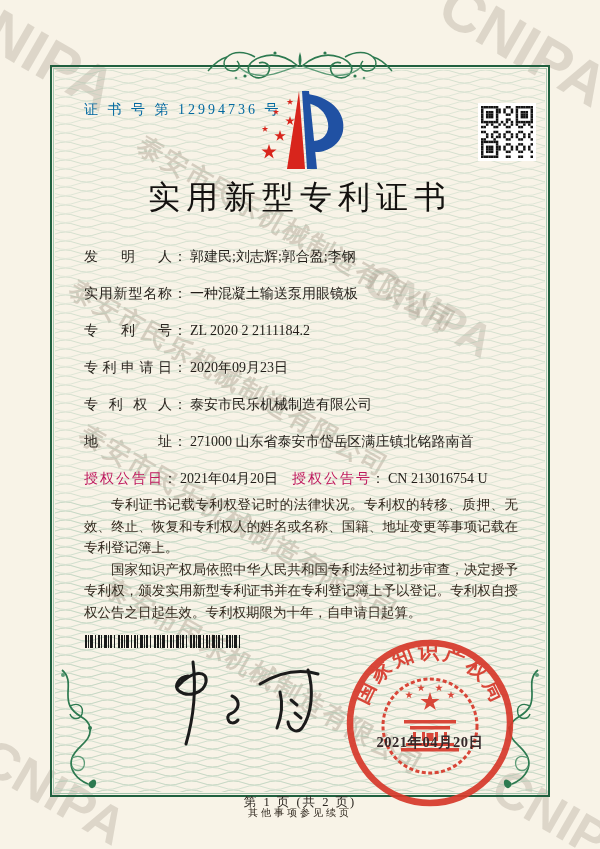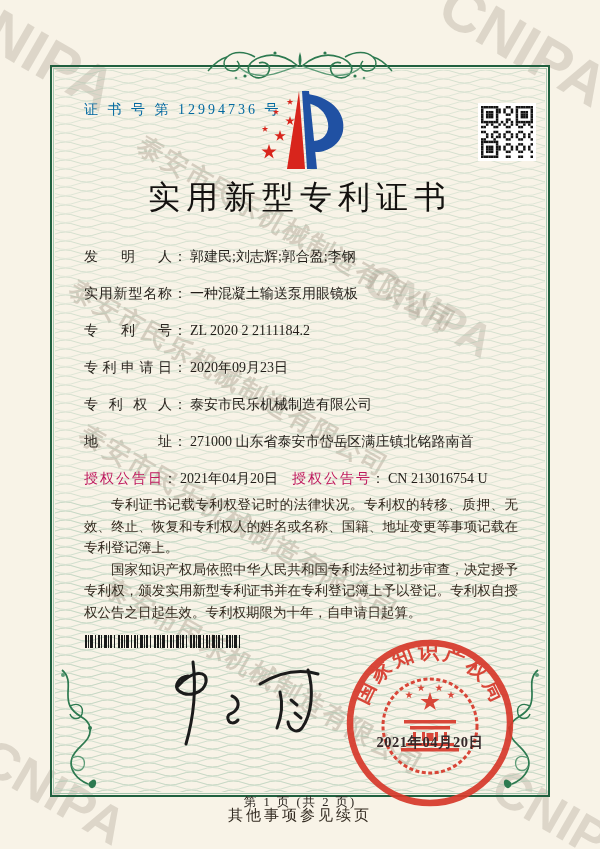--- a/index.html
+++ b/index.html
@@ -53,21 +53,21 @@
          text-align:justify;color:#33291e;}
   .paras p{margin:0;text-indent:2em;}
   .barcode{left:85px;top:635px;}
   .signer{left:85px;top:678px;font-family:"Liberation Sans","DejaVu Sans",sans-serif;
           font-size:15px;font-weight:600;letter-spacing:3px;line-height:28px;color:#262626;}
   .signature{left:148px;top:656px;}
   .seal{left:343px;top:636px;width:174px;height:174px;mix-blend-mode:multiply;opacity:.93;}
   .seal-date{left:352px;top:733px;width:156px;text-align:center;font-size:14.5px;
              font-weight:700;letter-spacing:.5px;color:#35282a;z-index:5;}
   .page-ind{left:0;right:0;top:773px;text-align:center;font-size:12.5px;letter-spacing:2px;color:#2b2620;margin-top:21px;}
-  .footer-note{left:0;right:0;top:806px;text-align:center;font-size:15px;letter-spacing:3px;color:#322a20;}
+  .footer-note{left:0;right:0;top:806px;text-align:center;font-size:10px;letter-spacing:3px;color:#322a20;}
 </style>
 </head>
 <body>
 
 <svg width="0" height="0" style="position:absolute" aria-hidden="true">
   <defs>
     <path id="star" d="M0,-10 L2.25,-3.09 L9.51,-3.09 L3.63,1.18 L5.88,8.09 L0,3.82 L-5.88,8.09 L-3.63,1.18 L-9.51,-3.09 L-2.25,-3.09 Z"></path>
     <g id="flor">
       <path d="M97,21 C110,10 122,8 134,12 C146,16 150,24 144,30 C138,35 128,33 126,26 C124,20 130,16 136,18" fill="none" stroke="#2d7a50" stroke-width="1.6"></path>
       <path d="M97,21 C112,26 124,32 138,30 C146,29 152,26 156,22" fill="none" stroke="#5e9c78" stroke-width="1.3"></path>

